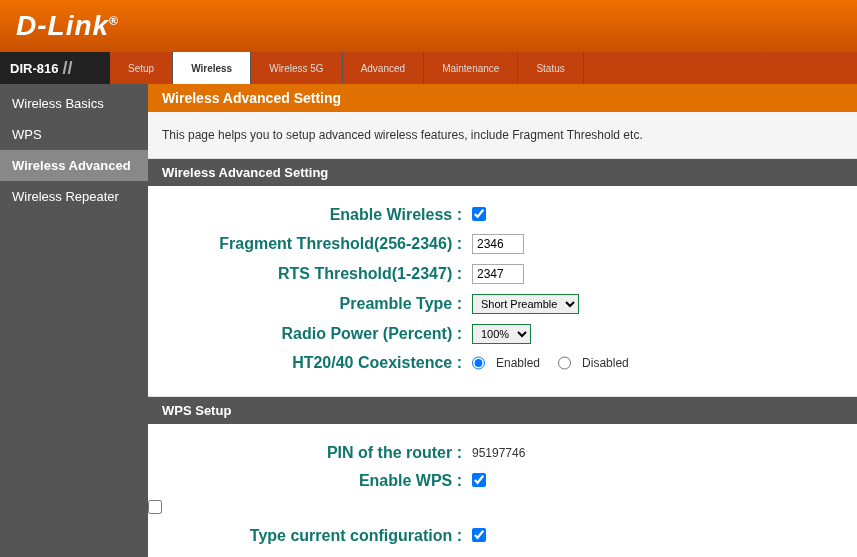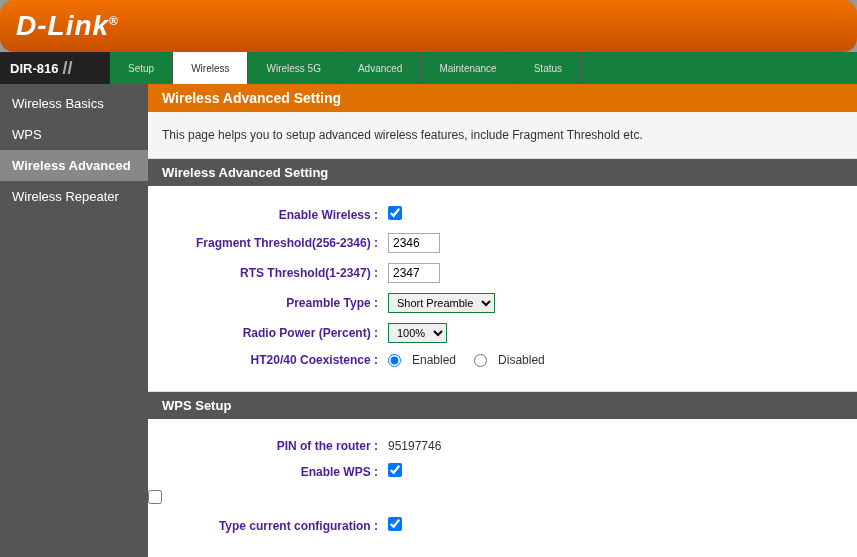--- a/index.html
+++ b/index.html
@@ -5,34 +5,33 @@
     * { margin: 0; padding: 0; box-sizing: border-box; }
     body { font-family: Arial, sans-serif; font-size: 13px; background: #999; width: 857px; }
 
     
     #header {
       background: linear-gradient(to bottom, #f07000, #c85000);
       padding: 8px 16px;
       height: 52px;
       display: flex;
       align-items: center;
-      border-radius: 14px;
     }
     #logo-text {
       color: white;
       font-size: 28px;
       font-weight: bold;
       font-style: italic;
       letter-spacing: 1px;
     }
     #logo-reg { font-size: 12px; vertical-align: super; }
 
     
     #nav-bar {
-      background: #15803d;
+      background: #c2410c;
       display: flex;
       align-items: stretch;
       height: 32px;
     }
     #model-badge {
       background: #222;
       color: white;
       font-weight: bold;
       font-size: 13px;
       padding: 0 10px;
@@ -46,21 +45,21 @@
       display: flex;
       align-items: center;
       cursor: pointer;
       border-right: 1px solid #555;
       font-size: 10px;
       text-decoration: none;
     }
     .nav-tab.active {
       background: white;
       color: #333;
-      font-weight: normal;
+      font-weight: bold;
     }
 
     
     #main {
       display: flex;
       background: #f0f0f0;
       min-height: 473px;
     }
 
     
@@ -124,24 +123,24 @@
     }
 
     .form-row {
       display: flex;
       align-items: center;
       margin: 6px 0;
       padding: 2px 0;
     }
     .form-label {
       text-align: right;
-      width: 240px;
+      width: 324px;
       padding-right: 10px;
-      font-size: 12px;
-      color: #4c1d95;
+      font-size: 16px;
+      color: #0f766e;
       font-weight: bold;
     }
     .form-value {
       font-size: 12px;
       color: #333;
     }
 
     input[type="text"] {
       border: 1px solid #aaa;
       padding: 2px 4px;
@@ -160,21 +159,20 @@
       height: 14px;
       cursor: pointer;
     }
 
     input[type="radio"] {
       cursor: pointer;
     }
 
     .radio-group {
       display: flex;
-      align-items: center;
       gap: 8px;
     }
     .radio-label {
       font-size: 12px;
       color: #333;
       margin-left: 3px;
     }
 
     .separator {
       border: none;

